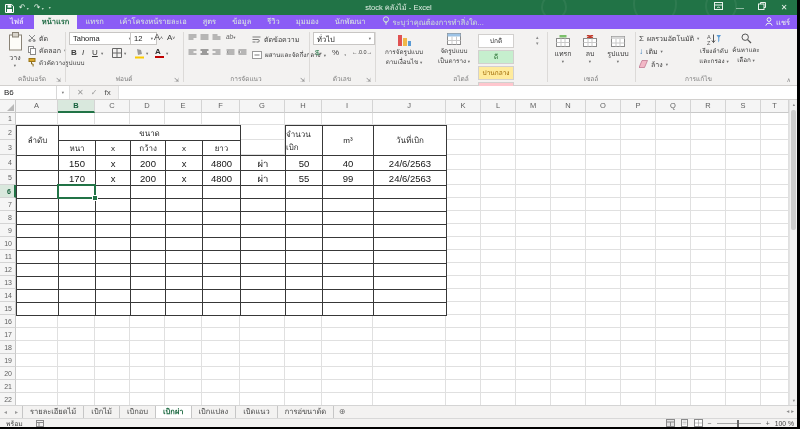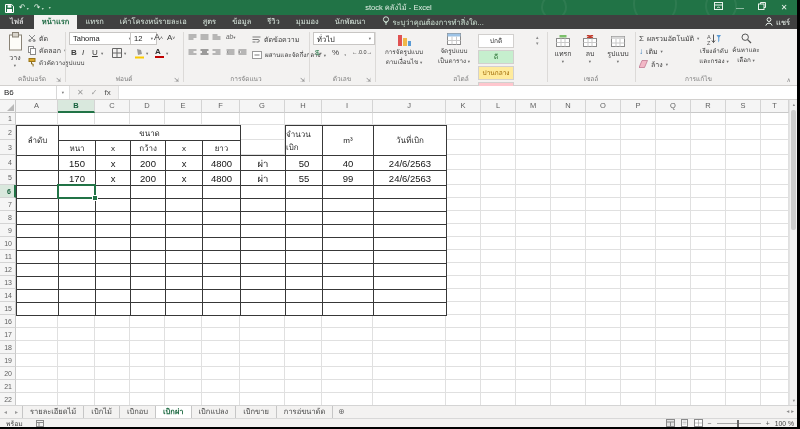--- a/index.html
+++ b/index.html
@@ -12,21 +12,21 @@
   .deco{position:absolute;border:2px solid rgba(255,255,255,.06);border-radius:50%}
   .qat{position:absolute;left:5px;top:0;height:15px;display:flex;align-items:center;gap:5px}
   .qbtn{font-size:8px;color:#e8f2ea;line-height:15px}
   .qcaret{font-size:4px;color:#bfd8c6}
   .apptitle{position:absolute;left:0;right:0;top:0;height:15px;line-height:15px;text-align:center;
             font-size:7.5px;color:#e4efe7;pointer-events:none}
   .winbtns{position:absolute;right:2px;top:0;height:15px;display:flex;align-items:center}
   .wbtn{width:22px;text-align:center;font-size:8px;color:#eaf3ec;line-height:15px}
 
   
-  .tabsrow{position:absolute;left:0;top:15px;right:0;height:14px;background:#404040;display:flex;align-items:stretch}
+  .tabsrow{position:absolute;left:0;top:15px;right:0;height:14px;background:#8b5cf6;display:flex;align-items:stretch}
   .rtab{color:#dcebe1;font-size:7.5px;line-height:14px;padding:0 8px;white-space:nowrap}
   .rtab.filetab{padding:0 10px;color:#fff}
   .rtab.active{background:#f3f2f1;color:#1e6b43;font-weight:bold}
   .tellme{display:flex;align-items:center;gap:3px;margin-left:8px;color:#cfe4d6;font-size:7.5px;white-space:nowrap}
   .share{position:absolute;right:7px;top:0;height:14px;display:flex;align-items:center;gap:3px;
          color:#eaf3ec;font-size:7.5px}
 
   
   .ribbon{position:absolute;left:0;top:29px;right:0;height:56px;background:#f3f2f1;
           border-bottom:1px solid #d2d0ce;font-size:7px;color:#333}
@@ -643,21 +643,21 @@
 
   <div class="sheetbar">
     <span class="tnav">◂</span>
     <span class="tnav">▸</span>
     <span id="stabs" style="display:flex">
         <span class="stab">รายละเอียดไม้</span>
         <span class="stab">เบิกไม้</span>
         <span class="stab">เบิกอบ</span>
         <span class="stab active">เบิกผ่า</span>
         <span class="stab">เบิกแปลง</span>
-        <span class="stab">เบิกขาย</span>
+        <span class="stab">เบิดแนว</span>
         <span class="stab">การอ่ขนาด้ด</span>
       </span>
     <span class="addsheet">⊕</span>
   </div>
   <div class="hsb">
     <span>◂</span>
     <span>▸</span>
   </div>
 
   <div class="statusbar">

